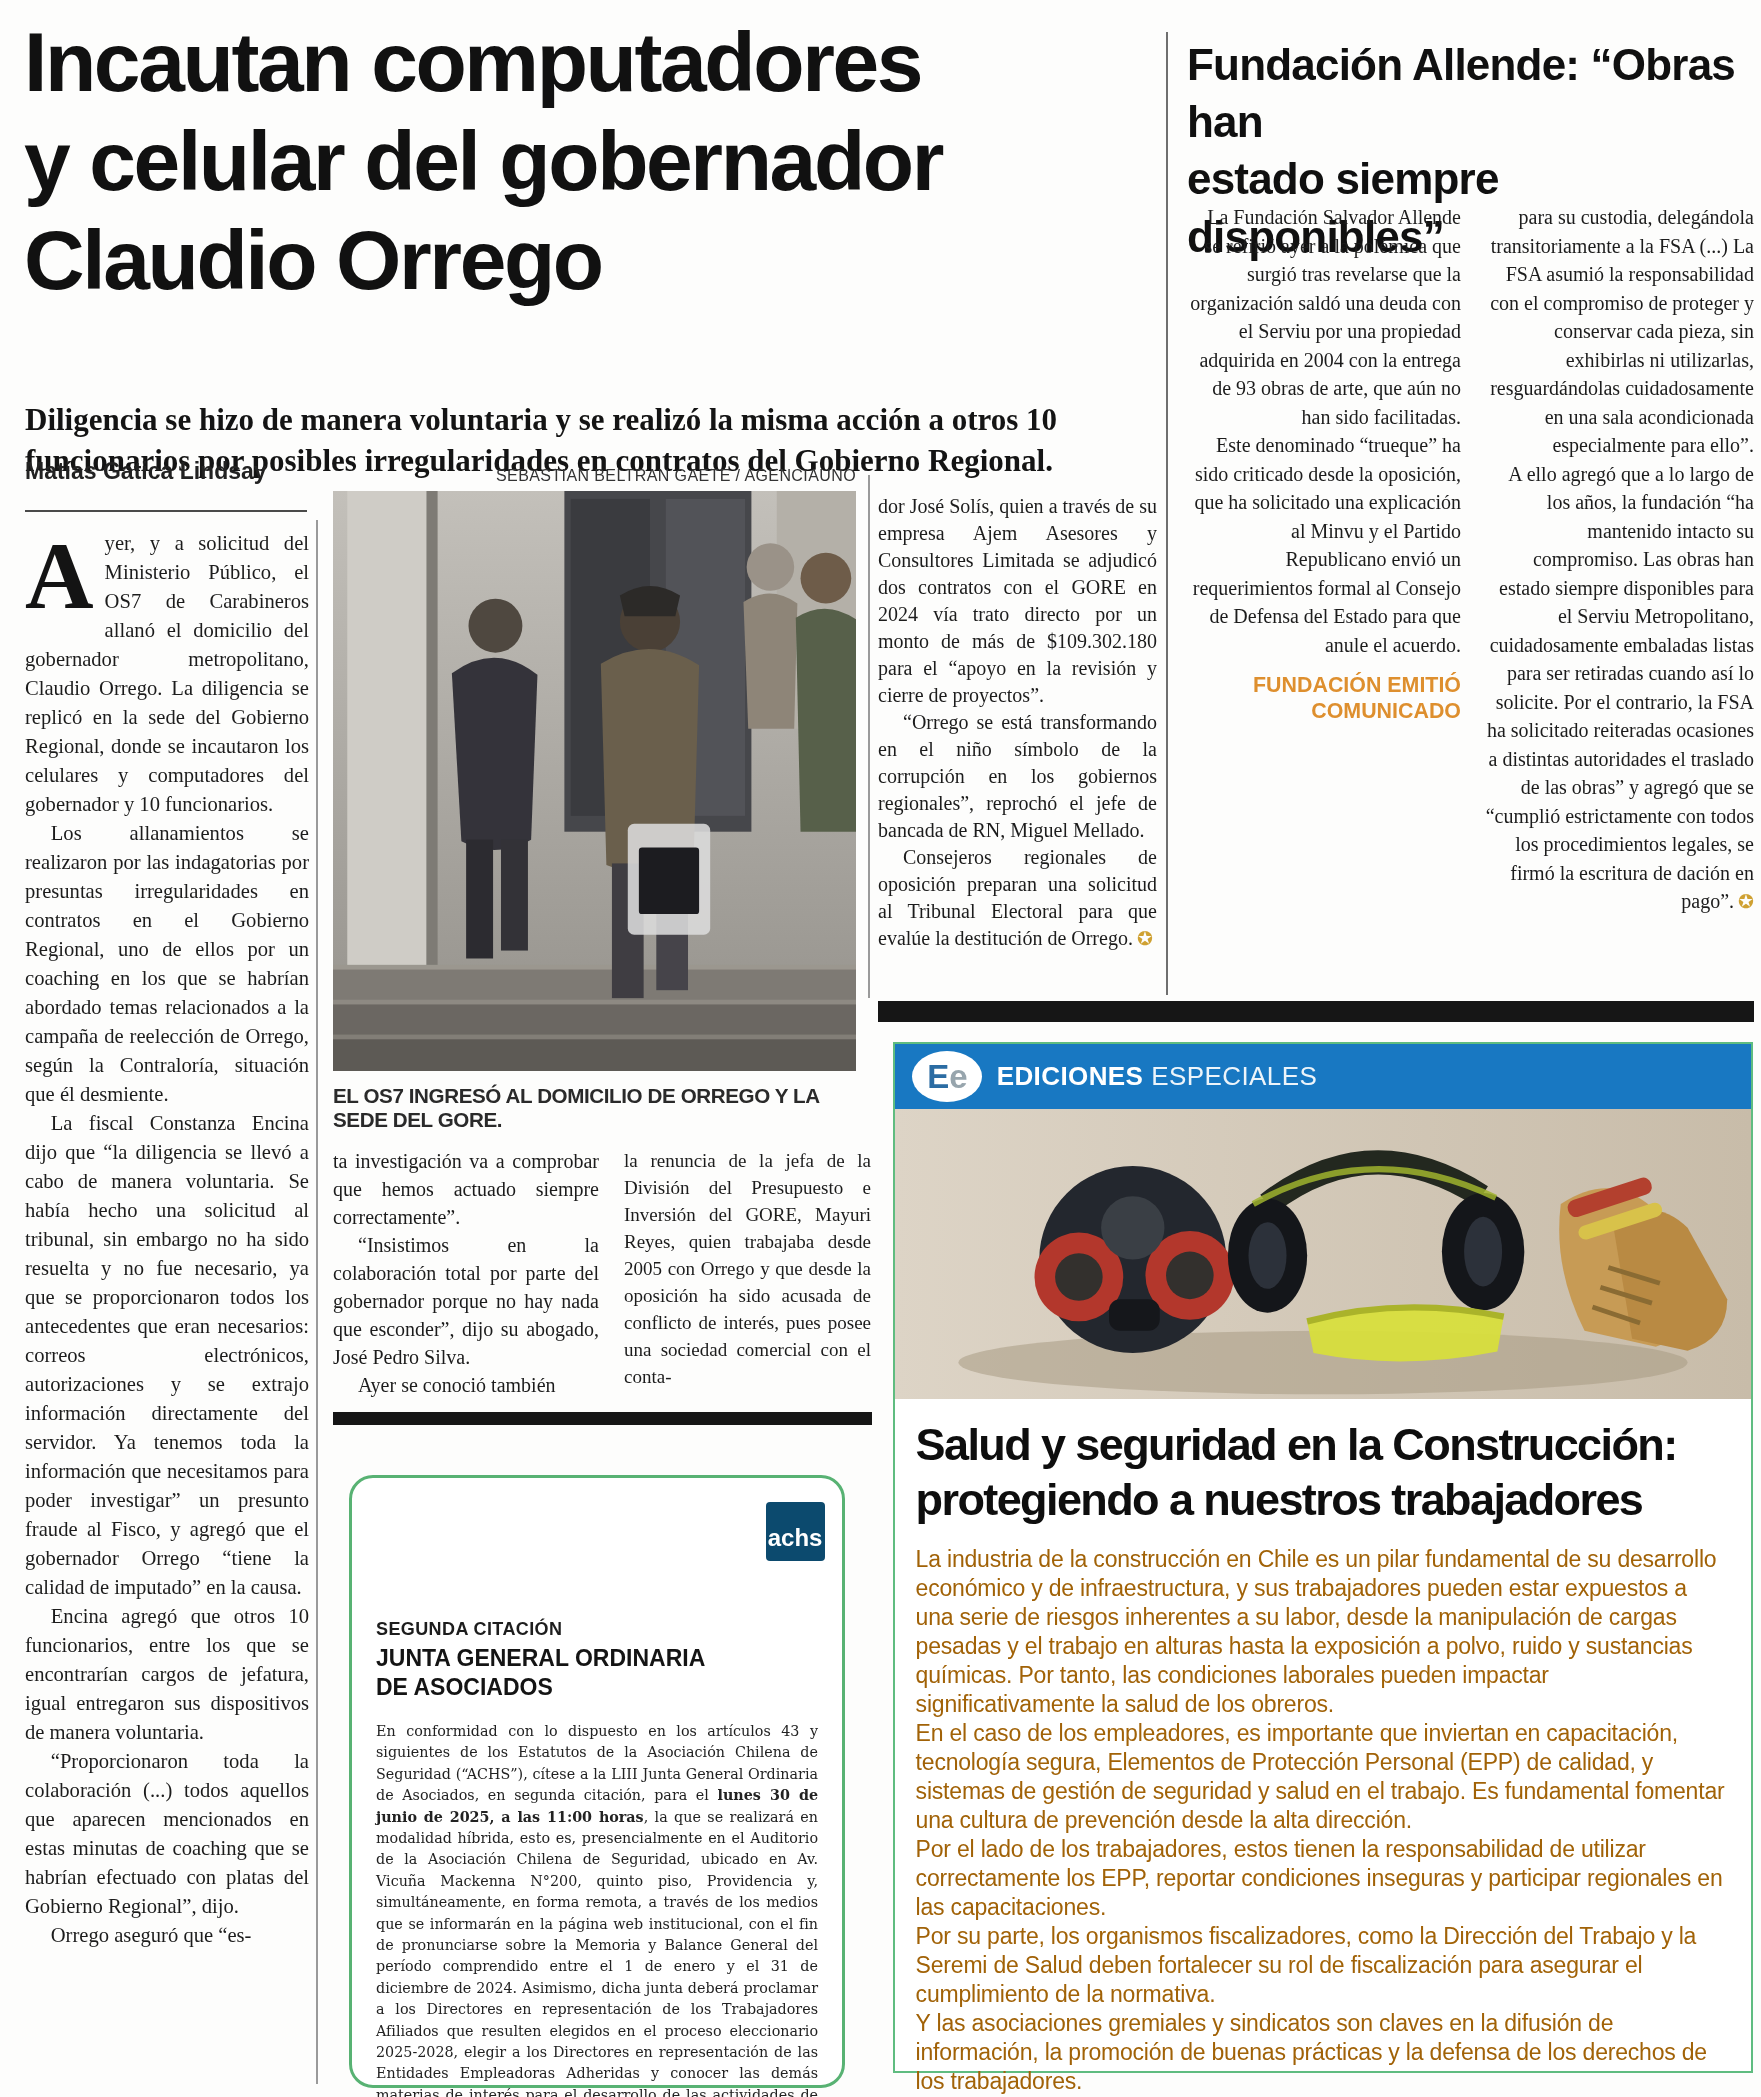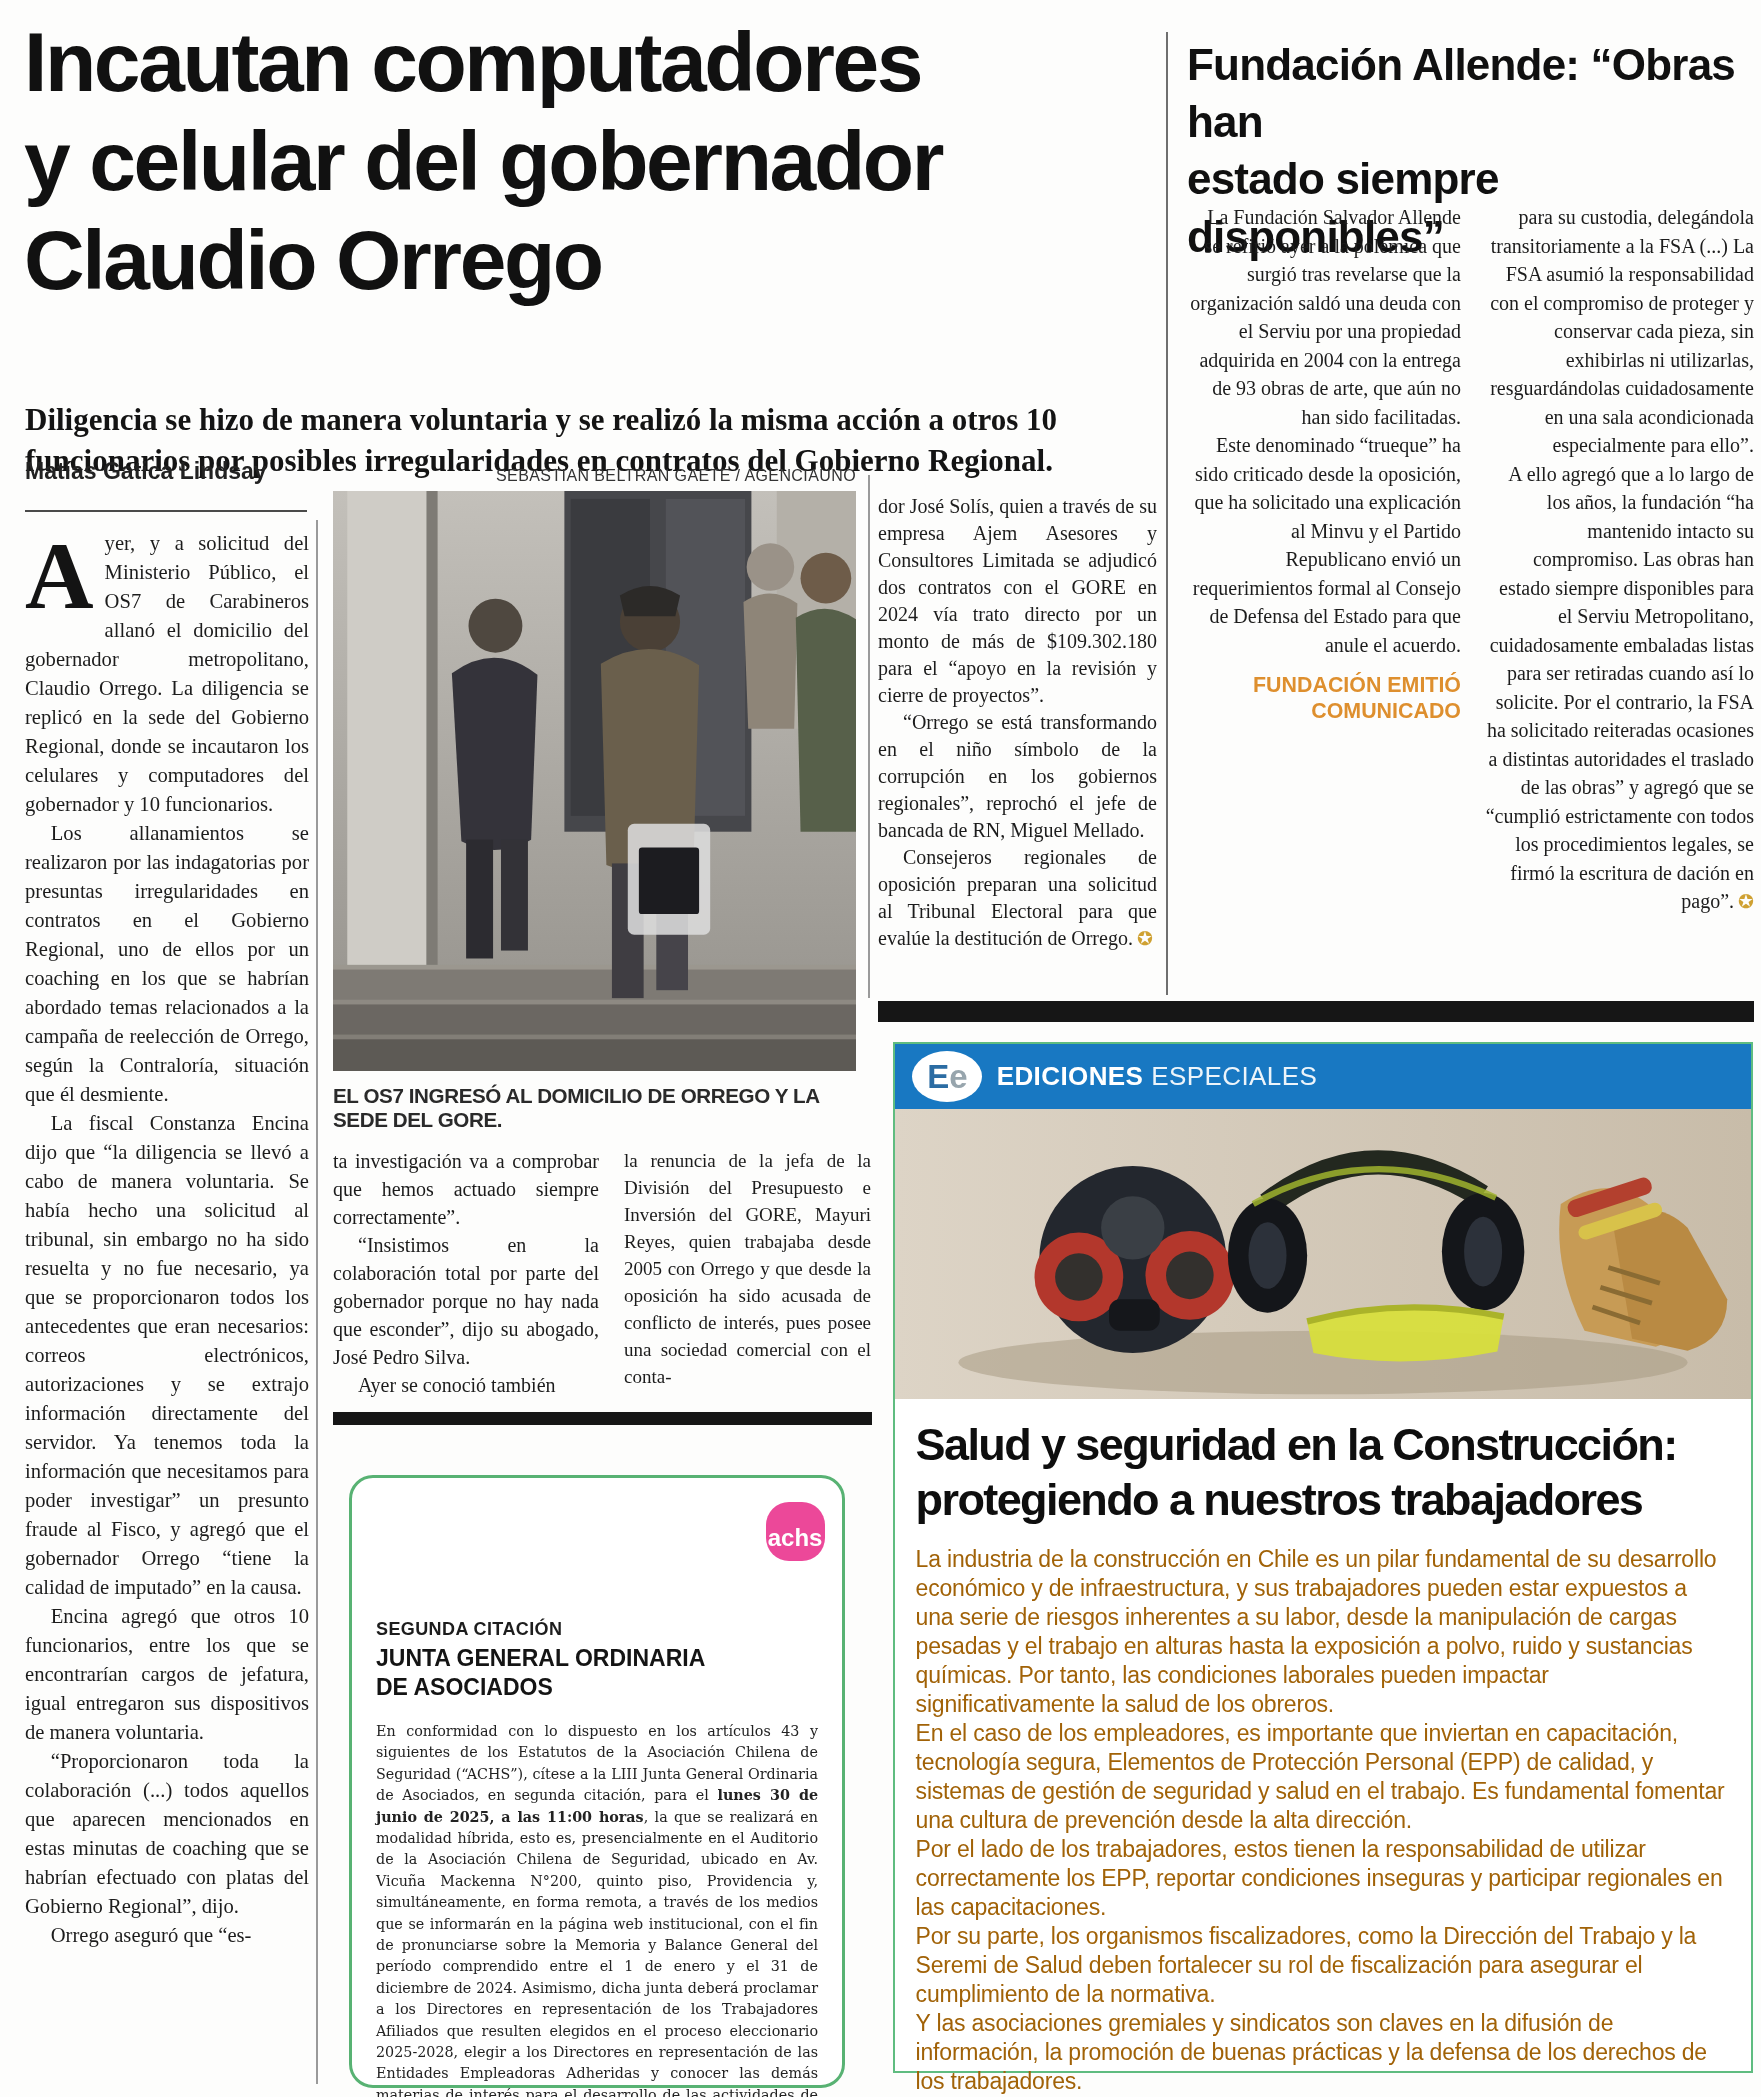--- a/index.html
+++ b/index.html
@@ -85,21 +85,21 @@
   }
 
   
   .achs-box {
     left:349px; top:1475px; width:496px; height:613px;
     background:#fff; border:3.2px solid #58b273; border-radius:24px;
     padding:20.6px 24px 0 24px;
   }
   .achs-logo {
     position:absolute; right:17.4px; top:24px; width:59px; height:59px;
-    background:#ec4899; border-radius:23px; color:#fff;
+    background:#0c4a6e; border-radius:4px; color:#fff;
     font-family:"Liberation Sans", sans-serif; font-weight:700; font-size:24px;
     display:flex; align-items:flex-end; justify-content:center; padding-bottom:9.5px;
   }
   .notice-kicker {
     margin-top:120px;
     font-family:"Liberation Sans", sans-serif; font-weight:700;
     font-size:18px; letter-spacing:0.4px; color:#1d1d1d;
   }
   .notice-title {
     margin-top:4.8px; font-family:"Liberation Sans", sans-serif; font-weight:700;

